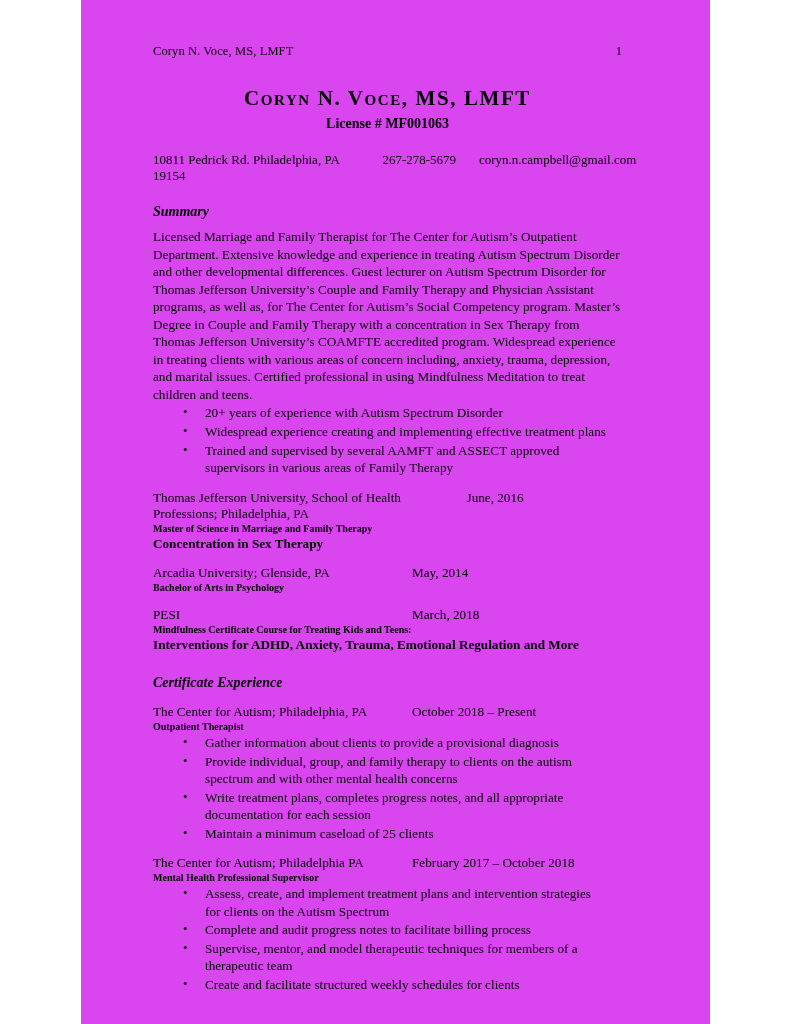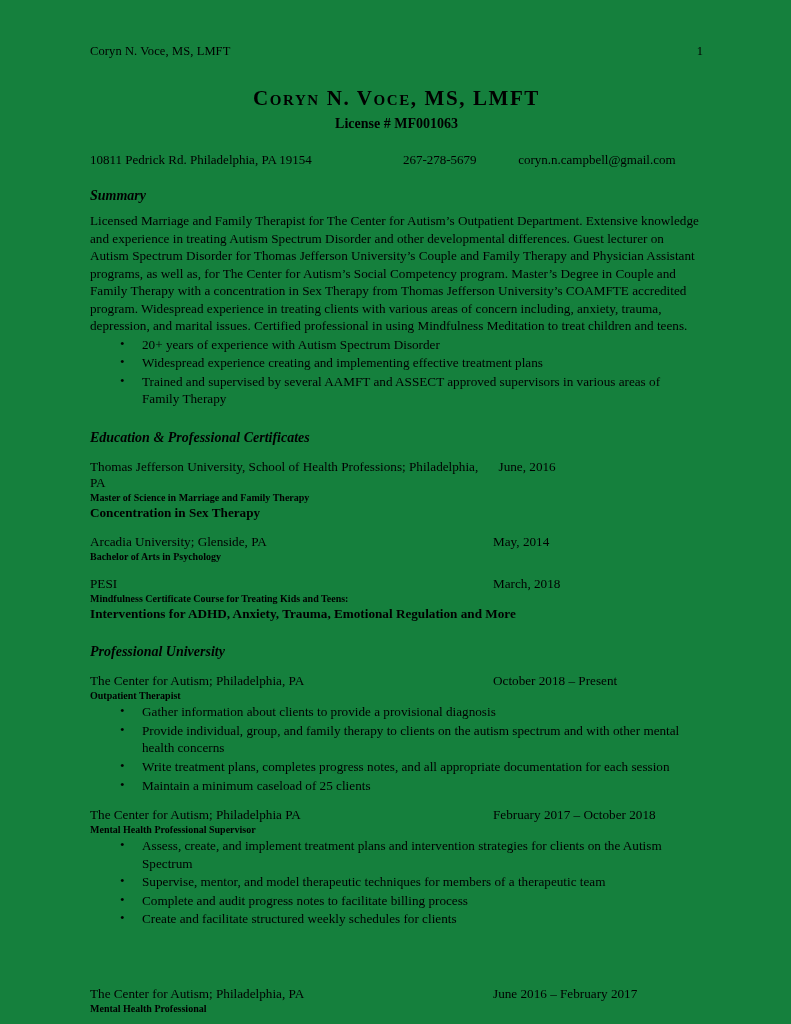--- a/index.html
+++ b/index.html
@@ -6,26 +6,26 @@
     margin: 0;
     padding: 0;
     background: #ffffff;
   }
   body {
     font-family: "Liberation Serif", serif;
     color: #000000;
   }
   .page {
     position: relative;
-    width: 791px;
+    width: 629px;
     height: 1024px;
     margin: 0 auto;
-    background: #15803d;
+    background: #d946ef;
     box-sizing: border-box;
-    padding: 44px 88px 0 90px;
+    padding: 44px 88px 0 72px;
     overflow: hidden;
   }
   .header-line {
     display: flex;
     justify-content: space-between;
     align-items: baseline;
     font-size: 12.5px;
     letter-spacing: 0.1px;
   }
   .header-name { white-space: nowrap; }
@@ -132,21 +132,20 @@
   </div>
 
   <div class="section-heading">Summary</div>
   <div class="body-text">Licensed Marriage and Family Therapist for The Center for Autism’s Outpatient Department. Extensive knowledge and experience in treating Autism Spectrum Disorder and other developmental differences. Guest lecturer on Autism Spectrum Disorder for Thomas Jefferson University’s Couple and Family Therapy and Physician Assistant programs, as well as, for The Center for Autism’s Social Competency program. Master’s Degree in Couple and Family Therapy with a concentration in Sex Therapy from Thomas Jefferson University’s COAMFTE accredited program. Widespread experience in treating clients with various areas of concern including, anxiety, trauma, depression, and marital issues. Certified professional in using Mindfulness Meditation to treat children and teens.</div>
   <ul class="bullets">
     <li>20+ years of experience with Autism Spectrum Disorder</li>
     <li>Widespread experience creating and implementing effective treatment plans</li>
     <li>Trained and supervised by several AAMFT and ASSECT approved supervisors in various areas of Family Therapy</li>
   </ul>
 
-  <div class="section-heading tight">Education &amp; Professional Certificates</div>
 
   <div class="entry">
     <div class="entry-row">
       <span class="entry-org">Thomas Jefferson University, School of Health Professions; Philadelphia, PA</span>
       <span class="entry-date">June, 2016</span>
     </div>
     <div class="entry-title">Master of Science in Marriage and Family Therapy</div>
     <div class="entry-sub">Concentration in Sex Therapy</div>
   </div>
 
@@ -160,21 +159,21 @@
 
   <div class="entry">
     <div class="entry-row">
       <span class="entry-org">PESI</span>
       <span class="entry-date">March, 2018</span>
     </div>
     <div class="entry-title">Mindfulness Certificate Course for Treating Kids and Teens:</div>
     <div class="entry-sub">Interventions for ADHD, Anxiety, Trauma, Emotional Regulation and More</div>
   </div>
 
-  <div class="section-heading tight">Professional University</div>
+  <div class="section-heading tight">Certificate Experience</div>
 
   <div class="entry">
     <div class="entry-row">
       <span class="entry-org">The Center for Autism; Philadelphia, PA</span>
       <span class="entry-date">October 2018 – Present</span>
     </div>
     <div class="entry-title">Outpatient Therapist</div>
     <ul class="bullets">
       <li>Gather information about clients to provide a provisional diagnosis</li>
       <li>Provide individual, group, and family therapy to clients on the autism spectrum and with other mental health concerns</li>
@@ -184,22 +183,22 @@
   </div>
 
   <div class="entry">
     <div class="entry-row">
       <span class="entry-org">The Center for Autism; Philadelphia PA</span>
       <span class="entry-date">February 2017 – October 2018</span>
     </div>
     <div class="entry-title">Mental Health Professional Supervisor</div>
     <ul class="bullets">
       <li>Assess, create, and implement treatment plans and intervention strategies for clients on the Autism Spectrum</li>
+      <li>Complete and audit progress notes to facilitate billing process</li>
       <li>Supervise, mentor, and model therapeutic techniques for members of a therapeutic team</li>
-      <li>Complete and audit progress notes to facilitate billing process</li>
       <li>Create and facilitate structured weekly schedules for clients</li>
     </ul>
   </div>
 
   <div class="spacer-lg"></div>
 
   <div class="entry">
     <div class="entry-row">
       <span class="entry-org">The Center for Autism; Philadelphia, PA</span>
       <span class="entry-date">June 2016 – February 2017</span>

